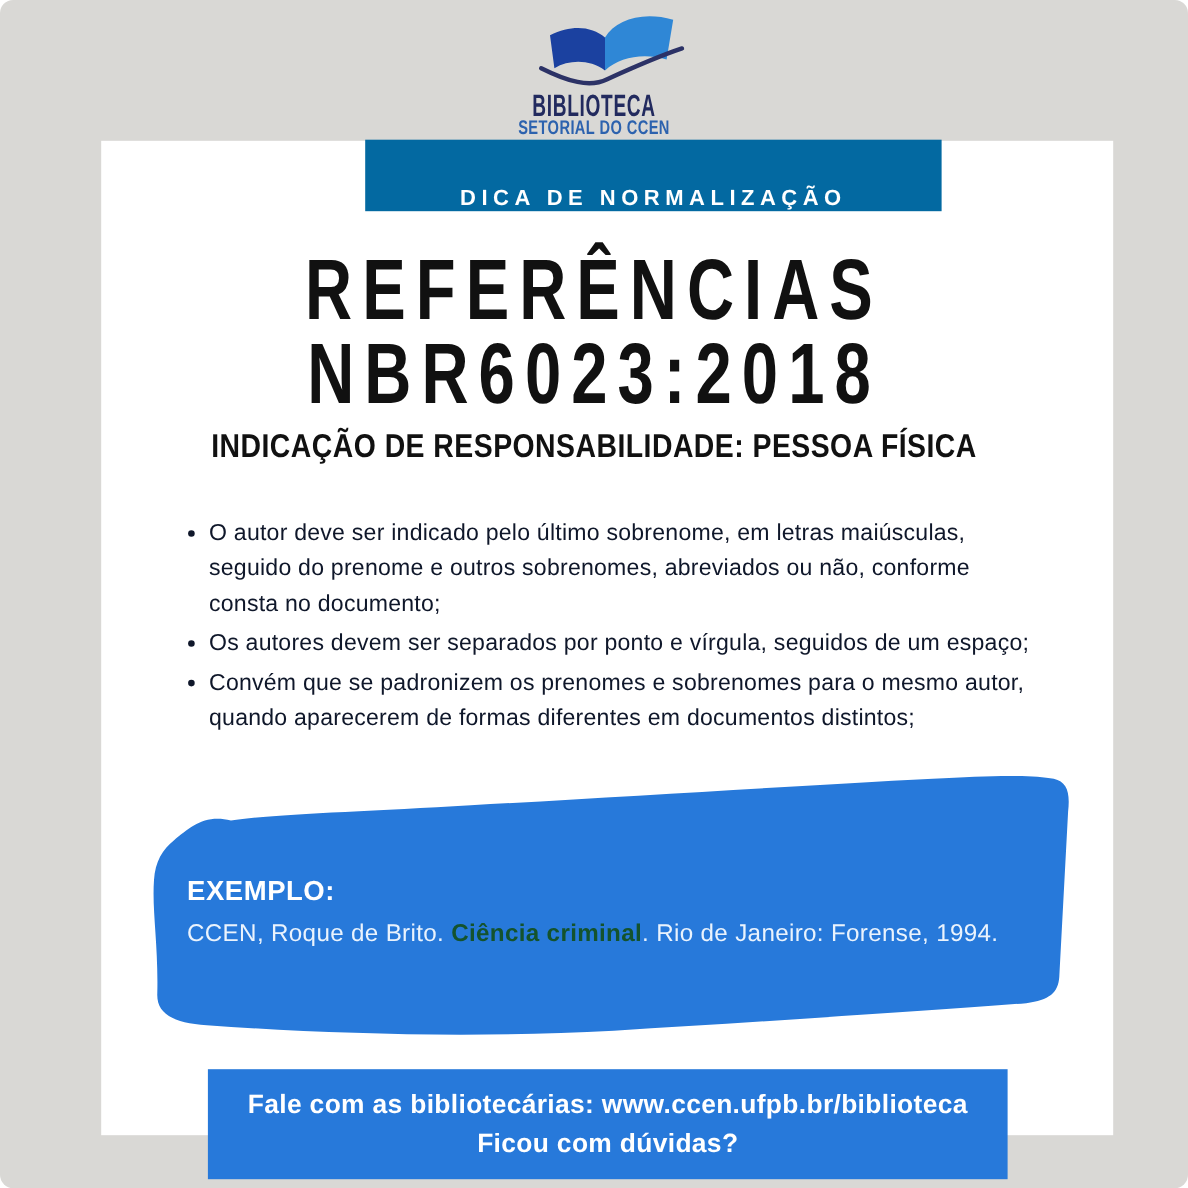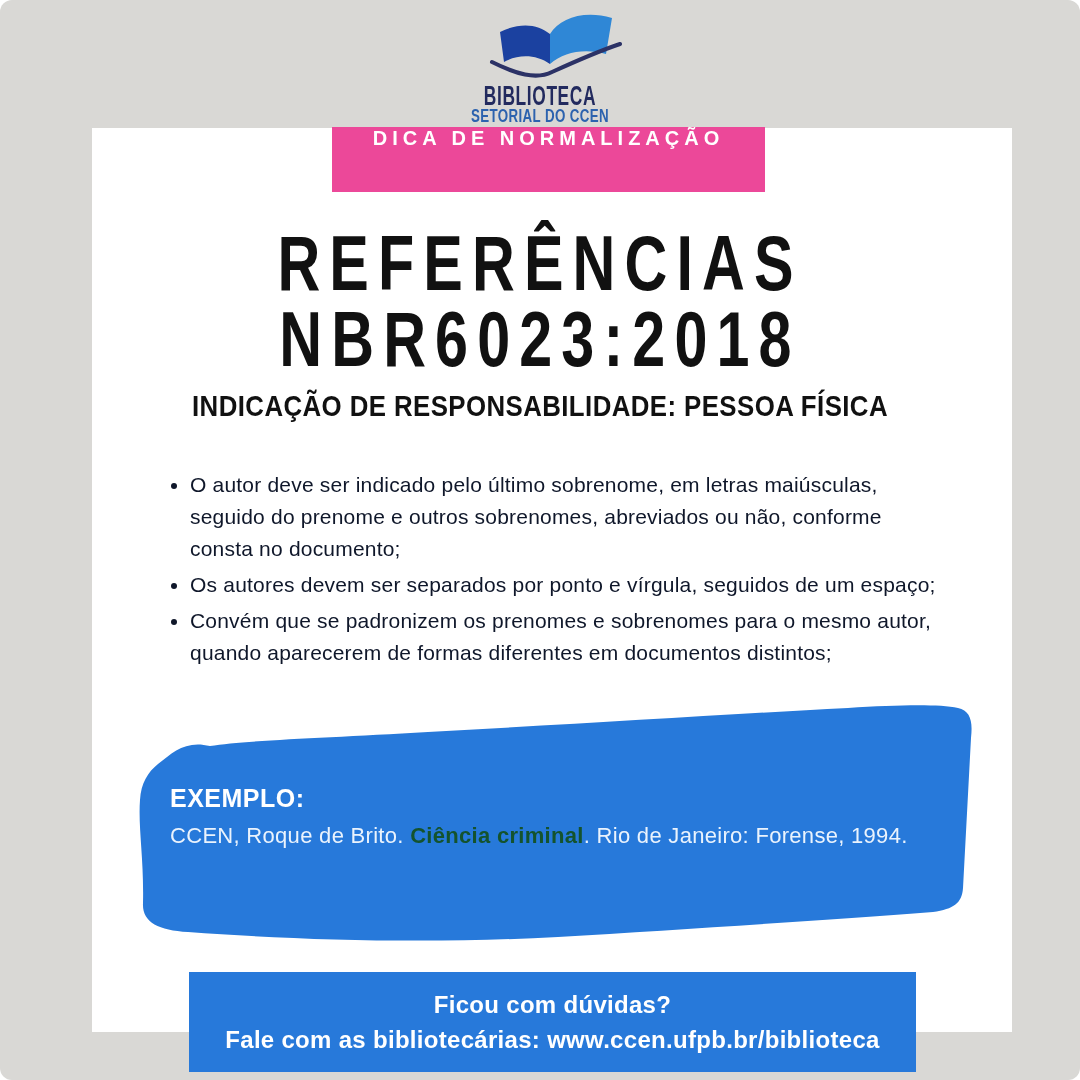--- a/index.html
+++ b/index.html
@@ -32,23 +32,23 @@
   
   .card {
     position:absolute; left:92px; top:128px;
     width:920px; height:904px;
     background:#ffffff;
   }
 
   
   .tag-banner {
     position:absolute; left:332px; top:127px;
-    width:433px; height:65px;
-    background:#ec4899;
-    display:flex; align-items:flex-start; justify-content:center;
+    width:524px; height:65px;
+    background:#0369a1;
+    display:flex; align-items:flex-end; justify-content:center;
   }
   .tag-banner span {
     color:#ffffff; font-size:20px; font-weight:700; letter-spacing:5px;
   }
 
   
   .title {
     position:absolute; left:0; top:225px; width:1080px;
     text-align:center; color:#111111;
     font-size:78px; font-weight:700; line-height:76px; letter-spacing:12px;
@@ -68,20 +68,21 @@
     color:#0f172a; font-size:21px; line-height:32px; letter-spacing:0.2px;
   }
   .bullets li { margin-bottom:4px; white-space:pre-line; }
 
   
   .blob-svg { position:absolute; left:128px; top:698px; width:848px; height:244px; }
   .example-block { position:absolute; left:170px; top:784px; width:760px; }
   .example-label {
     color:#ffffff; font-size:25px; font-weight:700; letter-spacing:0.5px;
     margin-bottom:10px;
+    margin-top:12px;
   }
   .example-ref { color:#eaf3fd; font-size:22px; letter-spacing:0.3px; }
   .example-ref .bold { font-weight:700; color:#14532d; }
 
   
   .footer-banner {
     position:absolute; left:189px; top:972px;
     width:727px; height:100px;
     background:#2779da;
     display:flex; flex-direction:column; align-items:center; justify-content:center;
@@ -146,17 +147,17 @@
   </svg>
 
   <div class="example-block">
     <div class="example-label">EXEMPLO:</div>
     <div class="example-ref">
       <span>CCEN, Roque de Brito. </span><span class="bold">Ciência criminal</span><span>. Rio de Janeiro: Forense, 1994.</span>
     </div>
   </div>
 
   <div class="footer-banner">
+    <div class="line">Fale com as bibliotecárias: www.ccen.ufpb.br/biblioteca</div>
     <div class="line">Ficou com dúvidas?</div>
-    <div class="line">Fale com as bibliotecárias: www.ccen.ufpb.br/biblioteca</div>
   </div>
 
 </div>
 
 </body></html>

